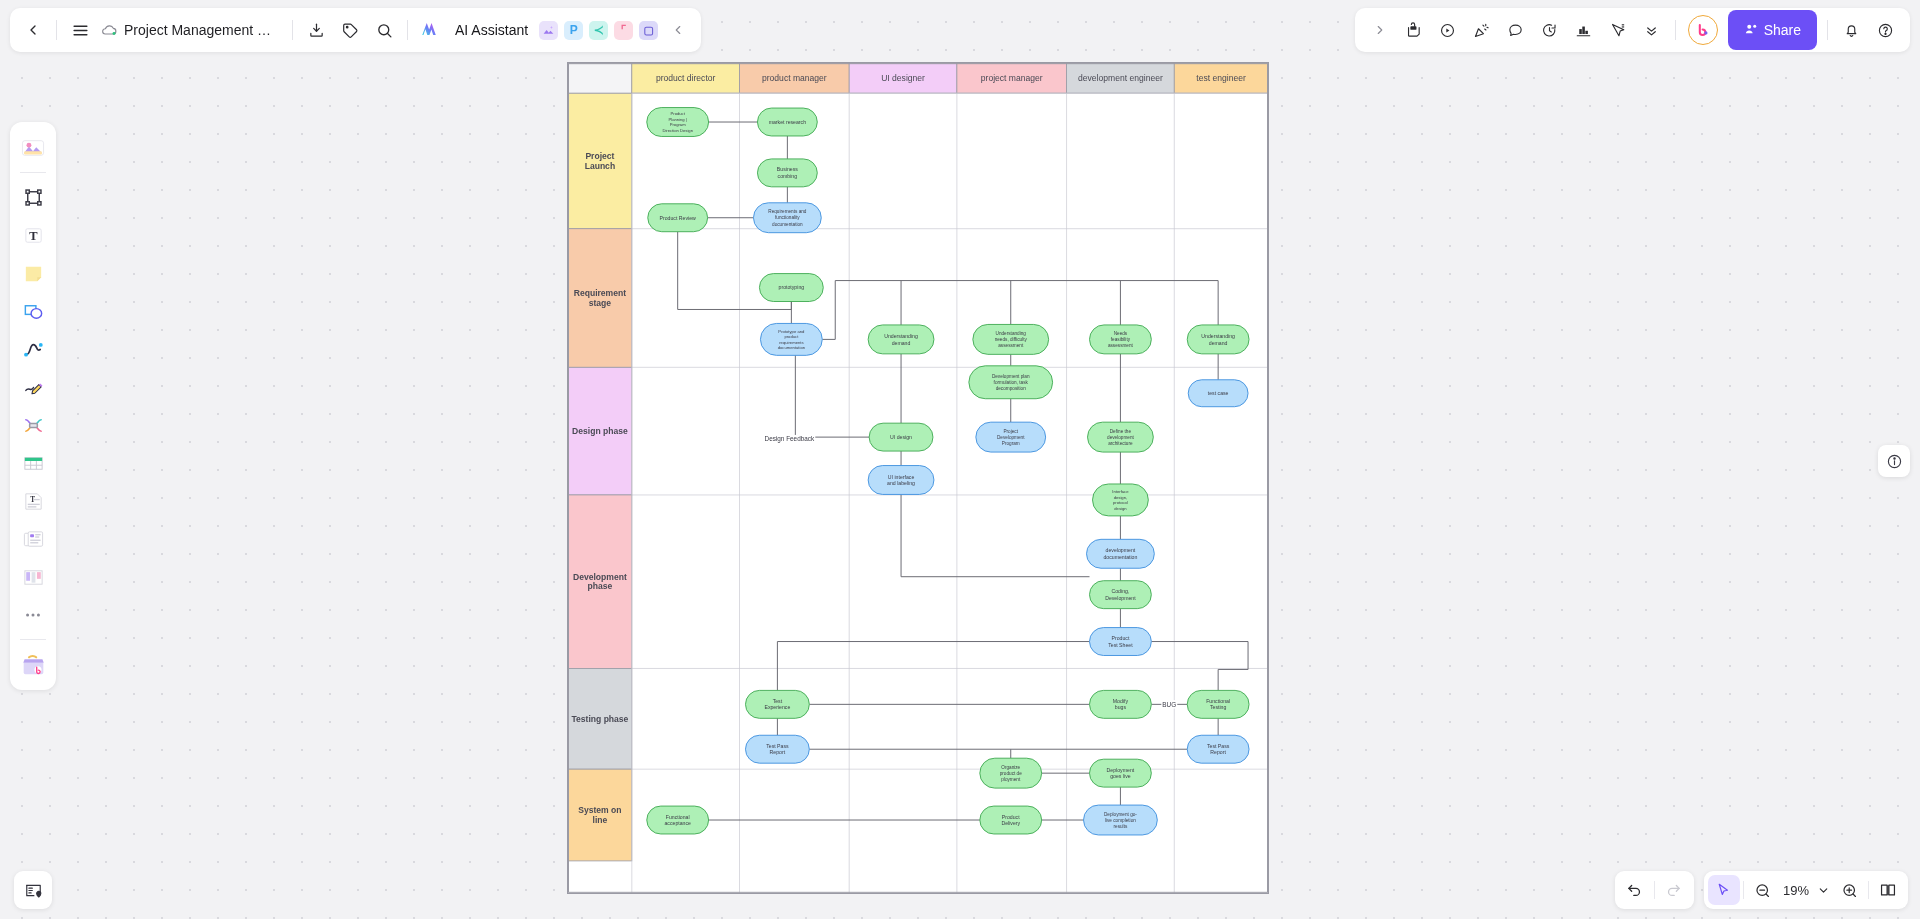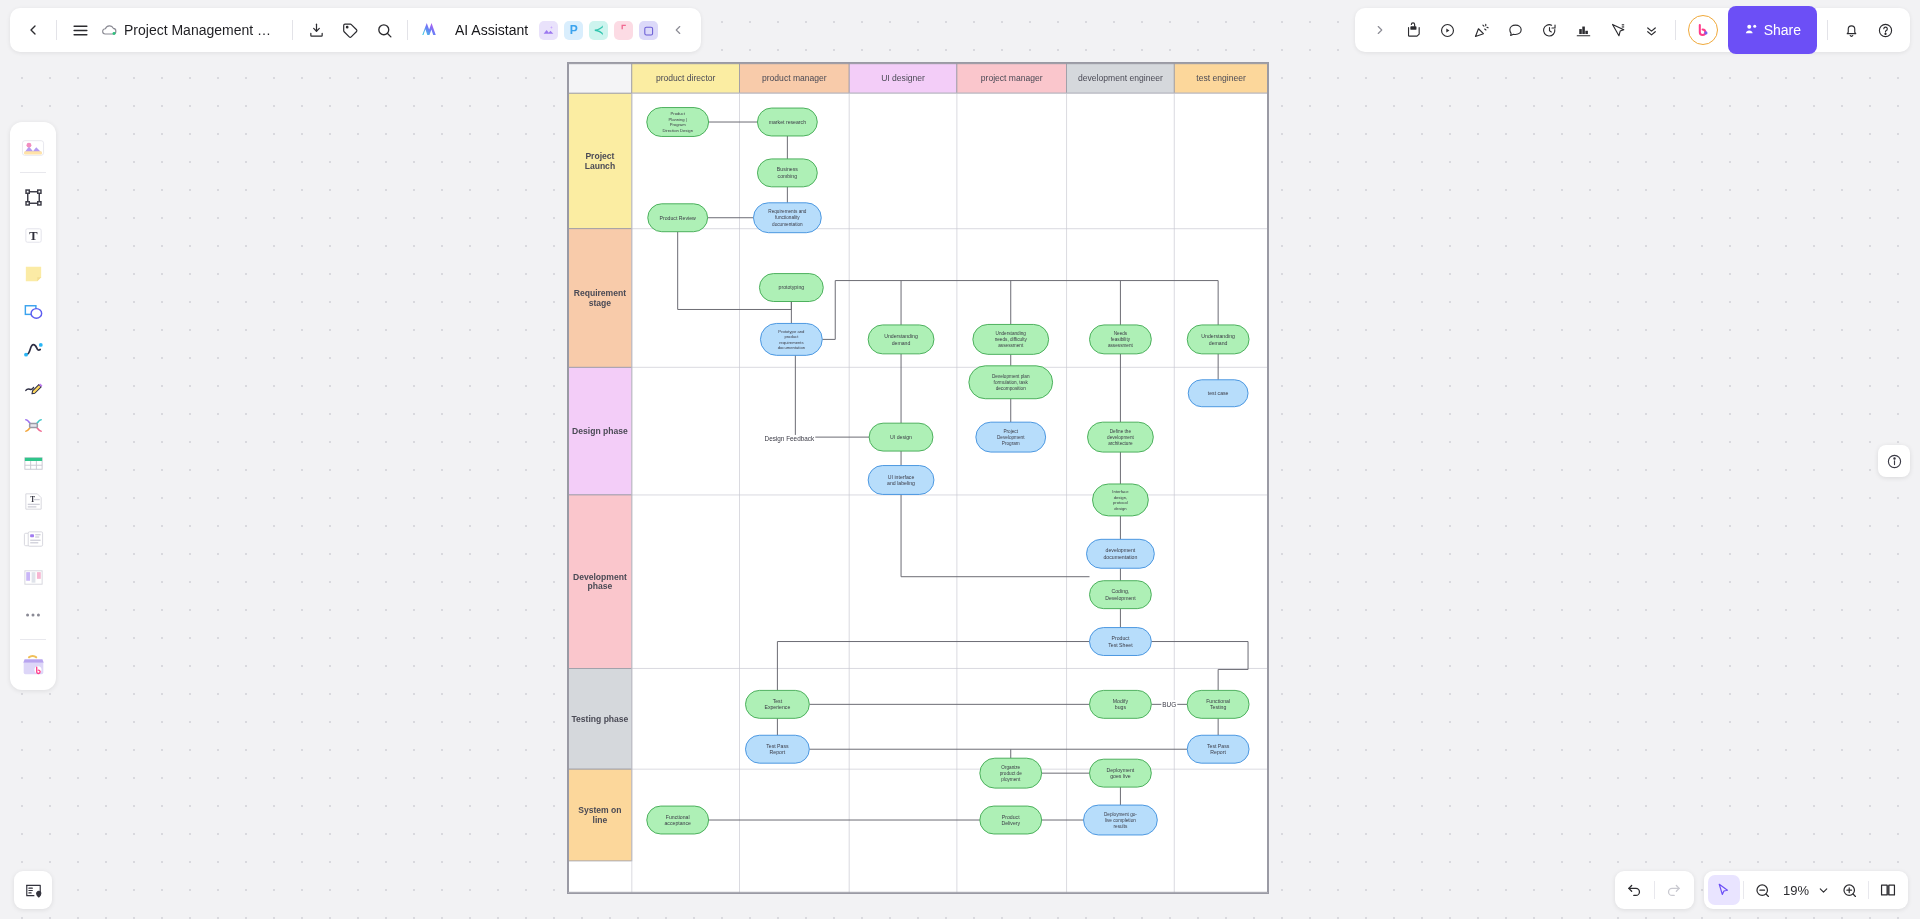--- a/index.html
+++ b/index.html
@@ -58,21 +58,21 @@
   .topright {
     position: absolute; top: 8px; right: 10px; height: 44px;
     background: #fff; border-radius: 10px;
     display: flex; align-items: center; padding: 0 8px;
     box-shadow: 0 1px 4px rgba(0,0,0,.08);
     z-index: 20;
   }
   .share-btn {
     display: flex; align-items: center; gap: 6px;
     background: #6c4ff6; color: #fff; border: 0;
-    height: 48px; padding: 0 16px; border-radius: 8px;
+    height: 40px; padding: 0 16px; border-radius: 8px;
     font-size: 14px; cursor: pointer; font-family: inherit;
     margin: 0 4px;
   }
   .avatar-ring {
     width: 30px; height: 30px; border-radius: 50%;
     border: 1.5px solid #f0a93a; display:flex; align-items:center; justify-content:center;
     margin: 0 6px; cursor: pointer; flex:none;
     background:#fff;
   }
 

